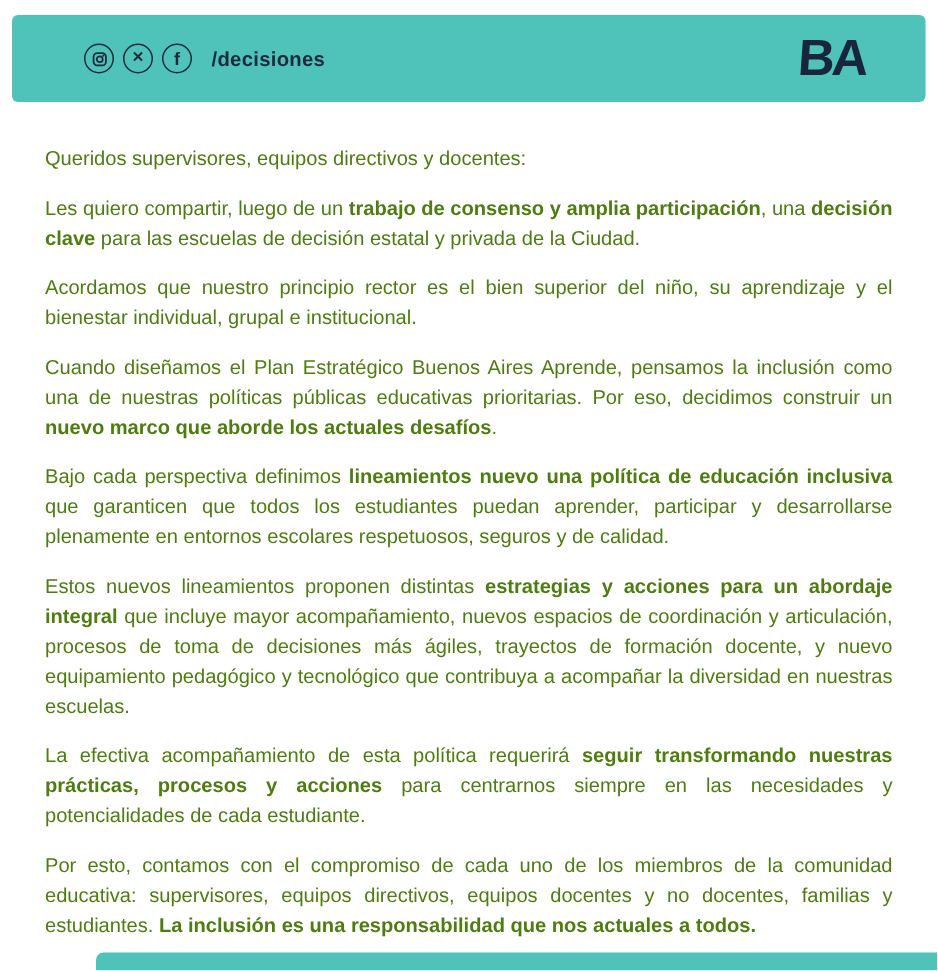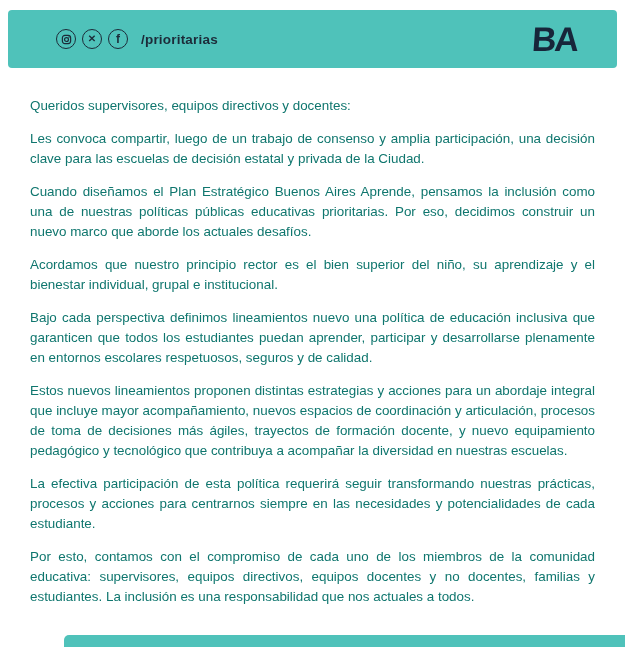--- a/index.html
+++ b/index.html
@@ -74,23 +74,23 @@
     left: 0;
     right: 0;
     padding: 8px 30px 0 30px;
     box-sizing: border-box;
   }
   .letter-body p {
     margin: 0 0 13px 0;
     font-size: 13.4px;
     line-height: 20px;
     text-align: justify;
-    color: #0f766e;
+    color: #4d7c0f;
   }
-  .letter-body b { font-weight: normal; }
+  .letter-body b { font-weight: bold; }
 
   
   .footer-bar {
     position: absolute;
     bottom: 0;
     left: 64px;
     right: 0;
     height: 12px;
     background: #4FC2BA;
     border-top-left-radius: 5px;
@@ -109,31 +109,31 @@
           <circle cx="12" cy="12" r="4.3" fill="none" stroke="#1C2B39" stroke-width="2.6"></circle>
           <circle cx="17.3" cy="6.7" r="1.5" fill="#1C2B39"></circle>
         </svg>
       </span>
       <span class="social-circle">
         <span class="x-glyph">✕</span>
       </span>
       <span class="social-circle">
         <span class="fb-glyph">f</span>
       </span>
-      <span class="social-handle">/prioritarias</span>
+      <span class="social-handle">/decisiones</span>
     </div>
     <div class="ba-logo">BA</div>
   </div>
 
   <div class="letter-body">
       <p><span>Queridos supervisores, equipos directivos y docentes:</span></p>
-      <p><span>Les convoca compartir, luego de un </span><b>trabajo de consenso y amplia participación</b><span>, una </span><b>decisión clave</b><span> para las escuelas de decisión estatal y privada de la Ciudad.</span></p>
+      <p><span>Les quiero compartir, luego de un </span><b>trabajo de consenso y amplia participación</b><span>, una </span><b>decisión clave</b><span> para las escuelas de decisión estatal y privada de la Ciudad.</span></p>
+      <p><span>Acordamos que nuestro principio rector es el bien superior del niño, su aprendizaje y el bienestar individual, grupal e institucional.</span></p>
       <p><span>Cuando diseñamos el Plan Estratégico Buenos Aires Aprende, pensamos la inclusión como una de nuestras políticas públicas educativas prioritarias. Por eso, decidimos construir un </span><b>nuevo marco que aborde los actuales desafíos</b><span>.</span></p>
-      <p><span>Acordamos que nuestro principio rector es el bien superior del niño, su aprendizaje y el bienestar individual, grupal e institucional.</span></p>
       <p><span>Bajo cada perspectiva definimos </span><b>lineamientos nuevo una política de educación inclusiva</b><span> que garanticen que todos los estudiantes puedan aprender, participar y desarrollarse plenamente en entornos escolares respetuosos, seguros y de calidad.</span></p>
       <p><span>Estos nuevos lineamientos proponen distintas </span><b>estrategias y acciones para un abordaje integral</b><span> que incluye mayor acompañamiento, nuevos espacios de coordinación y articulación, procesos de toma de decisiones más ágiles, trayectos de formación docente, y nuevo equipamiento pedagógico y tecnológico que contribuya a acompañar la diversidad en nuestras escuelas.</span></p>
-      <p><span>La efectiva participación de esta política requerirá </span><b>seguir transformando nuestras prácticas, procesos y acciones</b><span> para centrarnos siempre en las necesidades y potencialidades de cada estudiante.</span></p>
+      <p><span>La efectiva acompañamiento de esta política requerirá </span><b>seguir transformando nuestras prácticas, procesos y acciones</b><span> para centrarnos siempre en las necesidades y potencialidades de cada estudiante.</span></p>
       <p><span>Por esto, contamos con el compromiso de cada uno de los miembros de la comunidad educativa: supervisores, equipos directivos, equipos docentes y no docentes, familias y estudiantes. </span><b>La inclusión es una responsabilidad que nos actuales a todos.</b></p>
     </div>
 
   <div class="footer-bar"></div>
 
 </div>
 
 </body></html>

